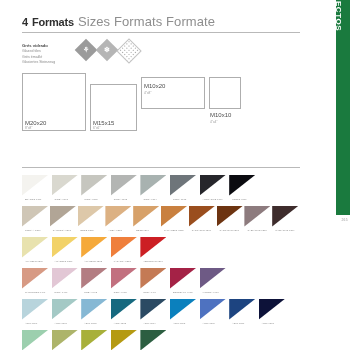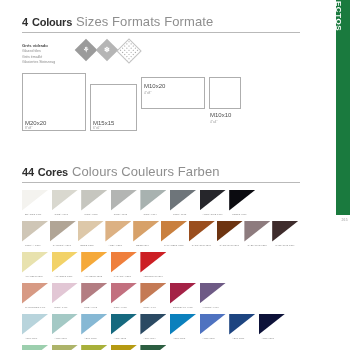--- a/index.html
+++ b/index.html
@@ -86,21 +86,21 @@
 <div class="page">
 
   <div class="side-tab">
     <div class="vtxt">PROJECTOS</div>
   </div>
   <div class="page-num">265</div>
 
   <div class="section" id="sec-formats">
     <div class="sec-head">
       <span class="sec-num">4</span>
-      <span class="sec-num">Colours</span>
+      <span class="sec-num">Formats</span>
       <span class="sec-word">Sizes  Formats  Formate</span>
     </div>
     <div class="sec-rule"></div>
 
     <div class="mat-block">
       <div class="mat-names">
         <div class="m1">Grés vidrado</div>
         <div class="mx">Glazed tiles</div>
         <div class="mx">Grès émaillé</div>
         <div class="mx">Glasiertes Steinzeug</div>
@@ -130,25 +130,20 @@
         <div class="ts">4"x8"</div>
       </div>
       <div class="tile t10">
         <div class="tl">M10x10</div>
         <div class="ts">4"x4"</div>
       </div>
     </div>
   </div>
 
   <div class="section" id="sec-colours">
-    <div class="sec-head">
-      <span class="sec-num">44</span>
-      <span class="sec-num">Cores</span>
-      <span class="sec-word">Colours  Couleurs  Farben</span>
-    </div>
     <div class="sec-rule"></div>
     <div class="swatch-grid" id="swatch-grid">
         <div class="srow">
           <div class="sw">
             <div class="tri" style="background: rgb(244, 243, 239); clip-path: polygon(0px 0px, 100% 0px, 0px 100%);"></div>
             <div class="lab">BRANCO 0100</div>
           </div>
           <div class="sw">
             <div class="tri" style="background: rgb(217, 216, 207); clip-path: polygon(0px 0px, 100% 0px, 0px 100%);"></div>
             <div class="lab">CINZA 0101</div>

